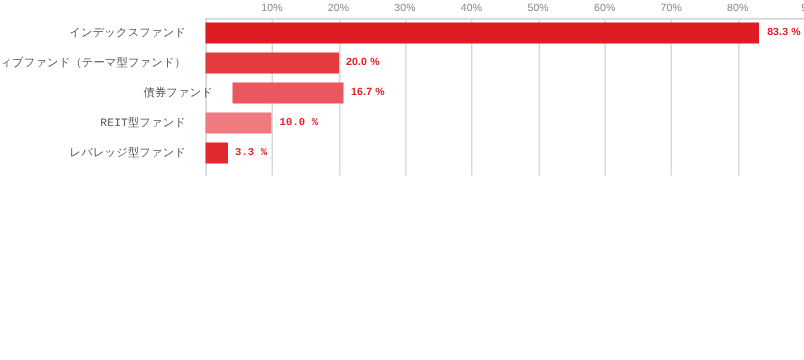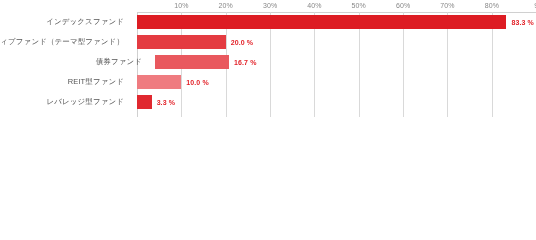--- a/index.html
+++ b/index.html
@@ -125,25 +125,25 @@
       <div class="row" style="top: 32px;">
         <div class="cat-label">アクティブファンド（テーマ型ファンド）</div>
         <div class="bar" style="width: 88.7px; background: rgb(228, 59, 65);"></div>
         <div class="val-label" style="left: 230.7px;">20.0 %</div>
       </div>
       <div class="row" style="top: 52px; margin-left: 18px;">
         <div class="cat-label">債券ファンド</div>
         <div class="bar" style="width: 74.0645px; background: rgb(233, 88, 94);"></div>
         <div class="val-label" style="left: 216.065px;">16.7 %</div>
       </div>
-      <div class="row" style="top: 72px;">
+      <div class="row" style="top: 72px; font-family: Liberation Mono, monospace;">
         <div class="cat-label">REIT型ファンド</div>
         <div class="bar" style="width: 44.35px; background: rgb(239, 123, 128);"></div>
         <div class="val-label" style="left: 186.35px;">10.0 %</div>
       </div>
-      <div class="row" style="top: 92px;">
+      <div class="row" style="top: 92px; font-family: Liberation Mono, monospace;">
         <div class="cat-label">レバレッジ型ファンド</div>
         <div class="bar" style="width: 14.6355px; background: rgb(224, 40, 47);"></div>
         <div class="val-label" style="left: 156.636px;">3.3 %</div>
       </div>
     </div>
 
 </div>
 
 </body></html>

